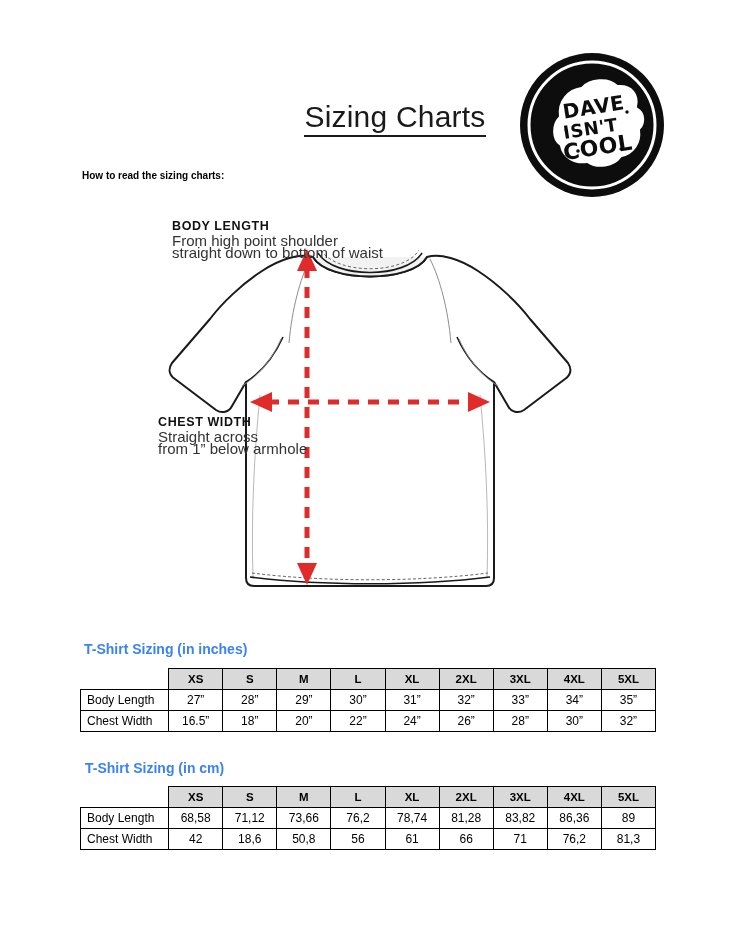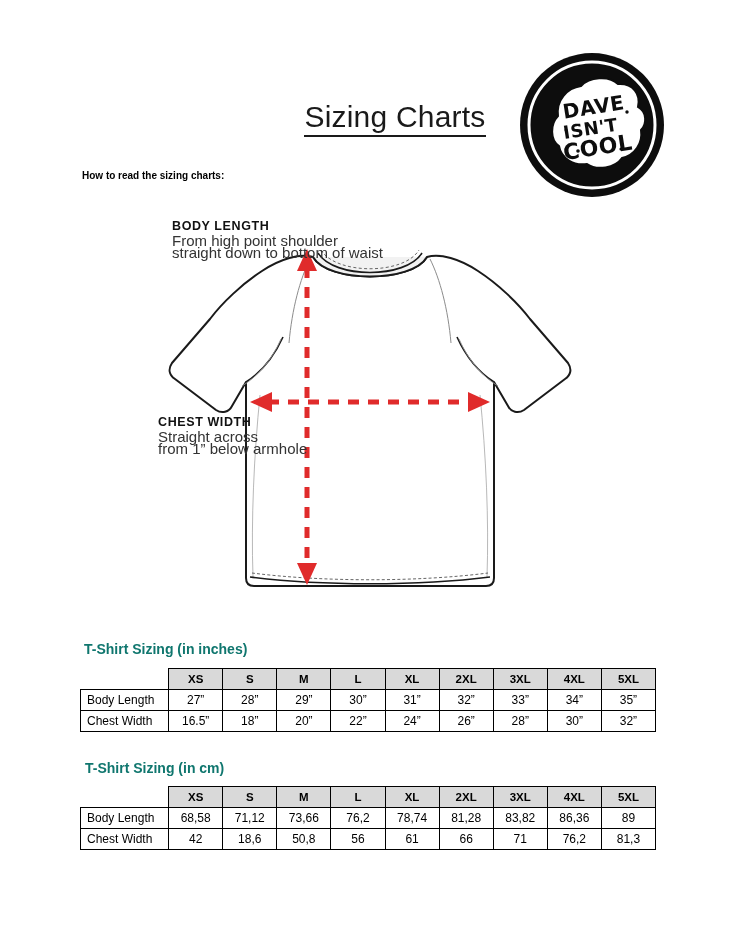--- a/index.html
+++ b/index.html
@@ -83,21 +83,21 @@
     white-space: nowrap;
   }
   #callout-body-length { left: 172px; top: 219px; }
   #callout-chest-width { left: 158px; top: 415px; }
 
   
   .table-caption {
     position: absolute;
     font-size: 14px;
     font-weight: bold;
-    color: #0f766e;
+    color: #3b82f6;
   }
   #caption-inches { left: 84px; top: 641px; }
   #caption-cm     { left: 85px; top: 760px; }
 
   table.size-table {
     position: absolute;
     border-collapse: collapse;
     font-size: 12px;
     table-layout: fixed;
   }

